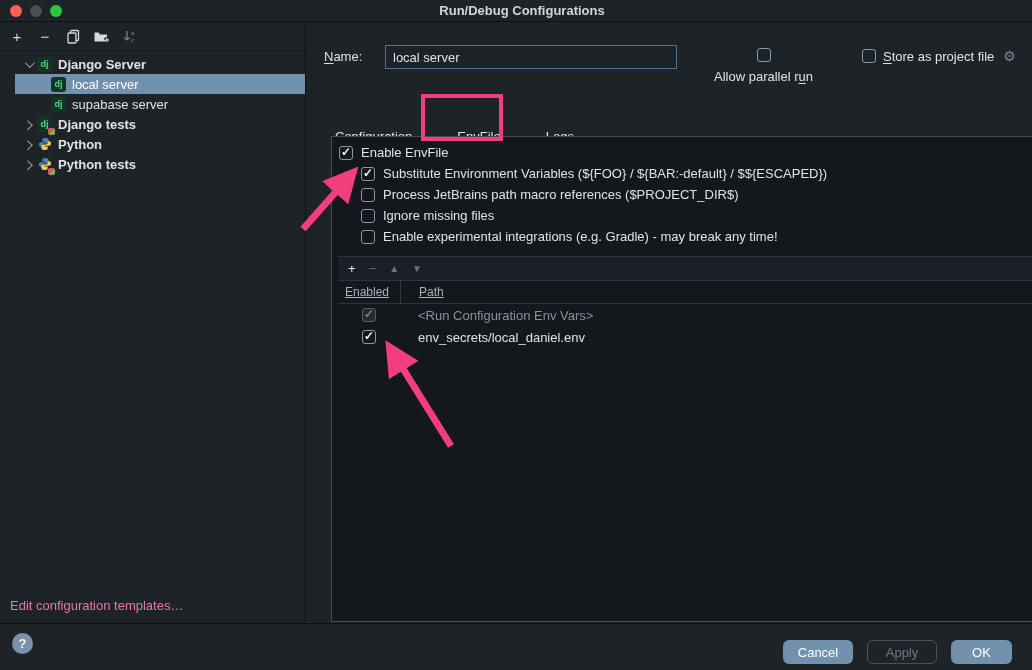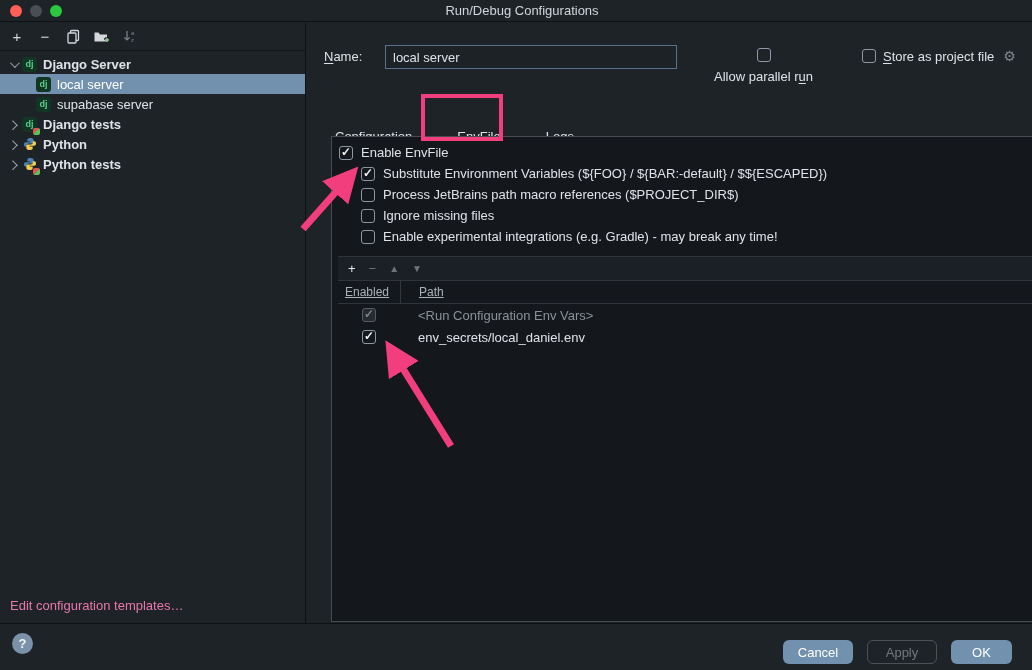--- a/index.html
+++ b/index.html
@@ -5,37 +5,37 @@
   * { margin:0; padding:0; box-sizing:border-box; }
   html,body { width:1032px; height:670px; background:#0d0f12; }
   body { font-family:"Liberation Sans", sans-serif; color:#dfe3e8; font-size:13px; }
 
   .window { position:relative; width:1032px; height:670px; background:#1e2328; overflow:hidden; }
 
   
   .titlebar { position:absolute; top:0; left:0; right:0; height:22px; background:#1e2328;
               border-bottom:1px solid #0e1114; }
   .titlebar .title { position:absolute; top:3px; left:0; right:0; text-align:center;
-                     font-weight:normal; font-size:13px; color:#d2d6db;margin-left:12px; }
+                     font-weight:bold; font-size:13px; color:#d2d6db;margin-left:12px; }
   .tl { position:absolute; top:5px; width:12px; height:12px; border-radius:50%; }
   .tl.red { left:10px; background:#ff5f57; }
   .tl.gray { left:30px; background:#494e55; }
   .tl.green { left:50px; background:#2bc840; }
 
   
   .sidebar { position:absolute; top:23px; left:0; width:306px; height:600px;
              background:#1e2328; border-right:1px solid #0e1114; }
   .side-toolbar { display:flex; align-items:center; gap:10px; height:28px; padding:0 8px;
                   border-bottom:1px solid #14171b; }
   .tbicon { width:18px; height:18px; display:flex; align-items:center; justify-content:center;
             color:#d4d8dd; font-size:15px; }
   .tbicon.dim { color:#7a8089; }
   .tbicon svg { display:block; }
 
-  .tree { padding-top:3px; }
+  .tree { padding-top:3px;margin-left:15px; }
   .tree-row { position:relative; height:20px; display:flex; align-items:center; font-size:13px; }
   .tree-row.group { font-weight:bold; }
   .tree-row.selected { background:#7191ae; color:#ffffff; }
   .chev { width:18px; margin-left:4px; display:flex; justify-content:center; color:#9aa0a8; }
   .chev .c { width:7px; height:7px; border-right:1.6px solid #9aa0a8; border-bottom:1.6px solid #9aa0a8; }
   .chev .c.down { transform:rotate(45deg) translateY(-2px); }
   .chev .c.right { transform:rotate(-45deg) translateX(-1px); }
   .indent1 { margin-left:36px; }
   .tree-ico { width:15px; height:15px; border-radius:3px; margin-right:6px; flex:0 0 15px;
               display:flex; align-items:center; justify-content:center; position:relative; }

